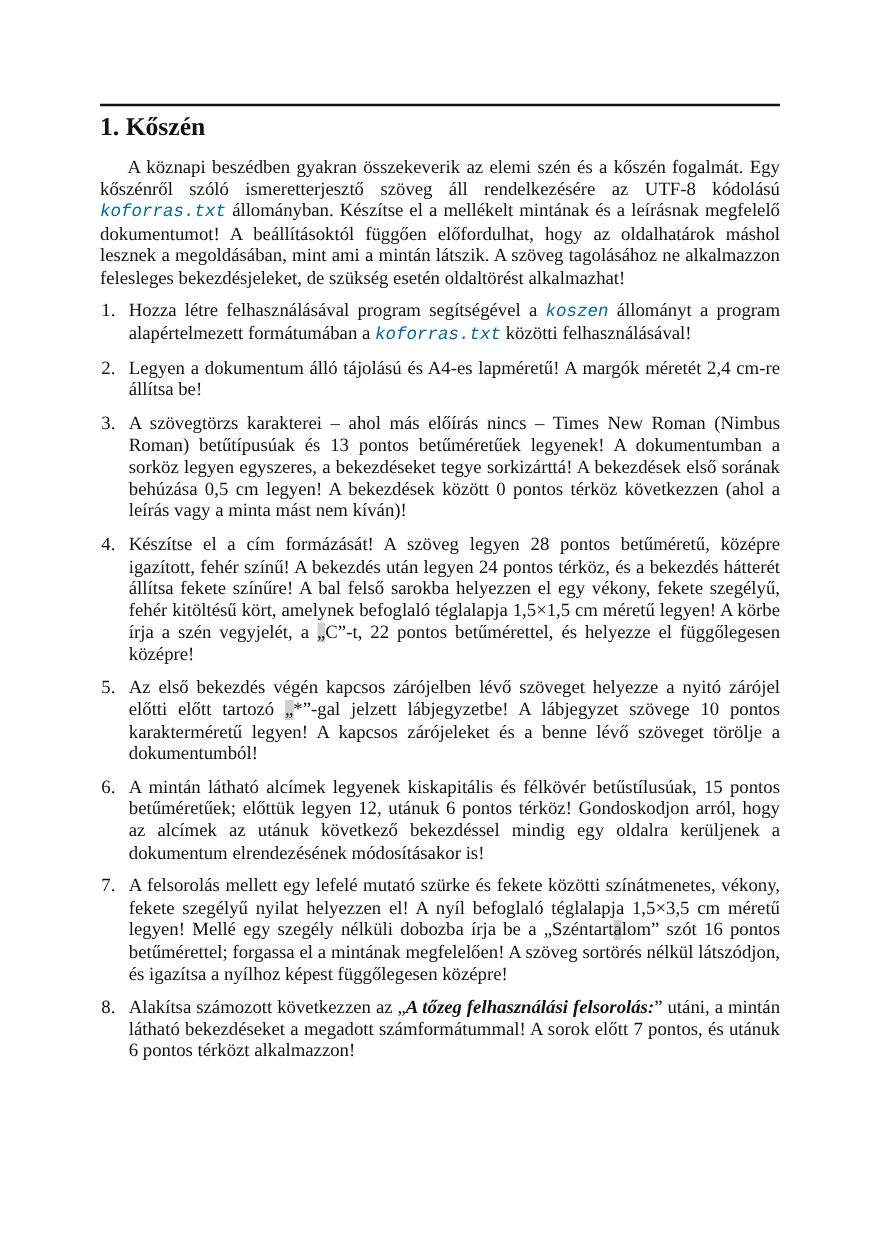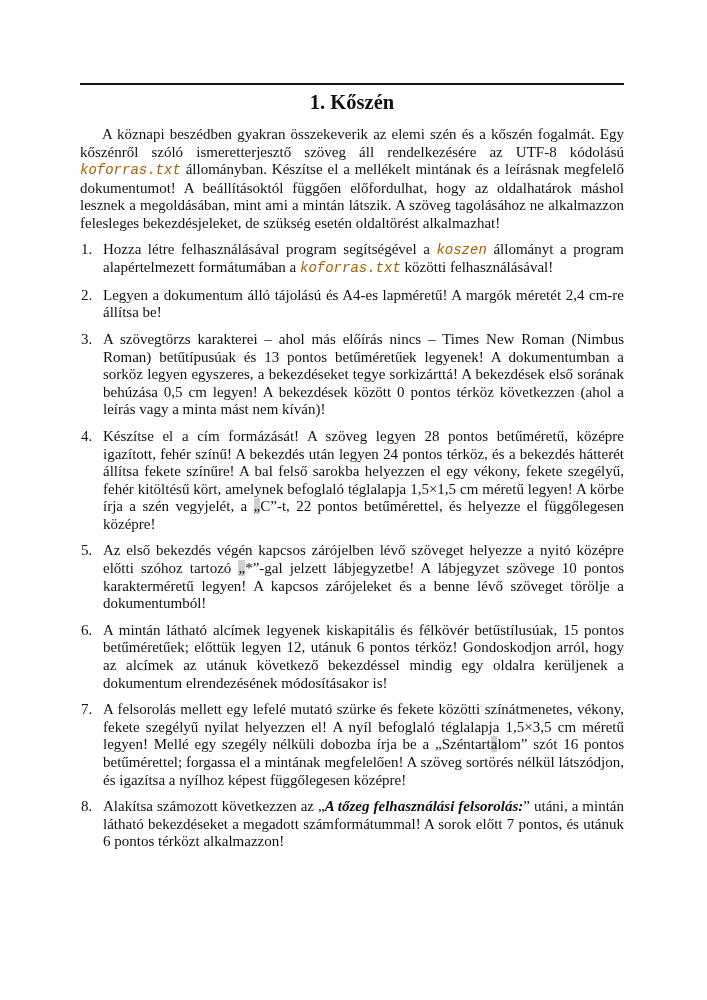--- a/index.html
+++ b/index.html
@@ -3,25 +3,25 @@
 <meta charset="utf-8">
 <style>
   html, body { margin: 0; padding: 0; background: #ffffff; }
   body { width: 707px; height: 1000px; position: relative; overflow: hidden; }
   .page {
     position: absolute; left: 80px; top: 83px; width: 544px;
     font-family: "Liberation Serif", "DejaVu Serif", serif;
     color: #111; font-size: 15px; line-height: 17.6px;
   }
   .rule { height: 2px; background: #111; margin: 0 0 4px 0; }
-  h1 { font-size: 20.5px; font-weight: bold; margin: 0 0 11px 0; line-height: 26px; text-align: center; }
+  h1 { font-size: 20.5px; font-weight: bold; margin: 0 0 11px 0; line-height: 26px; }
   .intro { text-align: justify; text-indent: 22px; margin: 0 0 8px 0; }
   .mono {
     font-family: "Liberation Mono", "DejaVu Sans Mono", monospace;
-    font-style: italic; color: #a16207; font-size: 14px;
+    font-style: italic; color: #0369a1; font-size: 14px;
   }
   ol { list-style: none; margin: 0; padding: 0; }
   li { position: relative; padding-left: 23px; margin: 0 0 9px 0; text-align: justify; }
   .num { position: absolute; left: 1px; top: 0; }
   .hl { background: #cfcfcf; }
   .bi { font-weight: bold; font-style: italic; }
 </style>
 </head>
 <body>
 
@@ -43,21 +43,21 @@
     <li>
       <span class="num">3.</span>
       <span>A szövegtörzs karakterei – ahol más előírás nincs – Times New Roman (Nimbus Roman) betűtípusúak és 13 pontos betűméretűek legyenek! A dokumentumban a sorköz legyen egyszeres, a bekezdéseket tegye sorkizárttá! A bekezdések első sorának behúzása 0,5 cm legyen! A bekezdések között 0 pontos térköz következzen (ahol a leírás vagy a minta mást nem kíván)!</span>
     </li>
     <li>
       <span class="num">4.</span>
       <span>Készítse el a cím formázását! A szöveg legyen 28 pontos betűméretű, középre igazított, fehér színű! A bekezdés után legyen 24 pontos térköz, és a bekezdés hátterét állítsa fekete színűre! A bal felső sarokba helyezzen el egy vékony, fekete szegélyű, fehér kitöltésű kört, amelynek befoglaló téglalapja 1,5×1,5 cm méretű legyen! A körbe írja a szén vegyjelét, a </span><span class="hl">„</span><span>C”-t, 22 pontos betűmérettel, és helyezze el függőlegesen középre!</span>
     </li>
     <li>
       <span class="num">5.</span>
-      <span>Az első bekezdés végén kapcsos zárójelben lévő szöveget helyezze a nyitó középre előtti szóhoz tartozó </span><span class="hl">„</span><span>*”-gal jelzett lábjegyzetbe! A lábjegyzet szövege 10 pontos karakterméretű legyen! A kapcsos zárójeleket és a benne lévő szöveget törölje a dokumentumból!</span>
+      <span>Az első bekezdés végén kapcsos zárójelben lévő szöveget helyezze a nyitó zárójel előtti előtt tartozó </span><span class="hl">„</span><span>*”-gal jelzett lábjegyzetbe! A lábjegyzet szövege 10 pontos karakterméretű legyen! A kapcsos zárójeleket és a benne lévő szöveget törölje a dokumentumból!</span>
     </li>
     <li>
       <span class="num">6.</span>
       <span>A mintán látható alcímek legyenek kiskapitális és félkövér betűstílusúak, 15 pontos betűméretűek; előttük legyen 12, utánuk 6 pontos térköz! Gondoskodjon arról, hogy az alcímek az utánuk következő bekezdéssel mindig egy oldalra kerüljenek a dokumentum elrendezésének módosításakor is!</span>
     </li>
     <li>
       <span class="num">7.</span>
       <span>A felsorolás mellett egy lefelé mutató szürke és fekete közötti színátmenetes, vékony, fekete szegélyű nyilat helyezzen el! A nyíl befoglaló téglalapja 1,5×3,5 cm méretű legyen! Mellé egy szegély nélküli dobozba írja be a „Széntart</span><span class="hl">a</span><span>lom” szót 16 pontos betűmérettel; forgassa el a mintának megfelelően! A szöveg sortörés nélkül látszódjon, és igazítsa a nyílhoz képest függőlegesen középre!</span>
     </li>
     <li>

